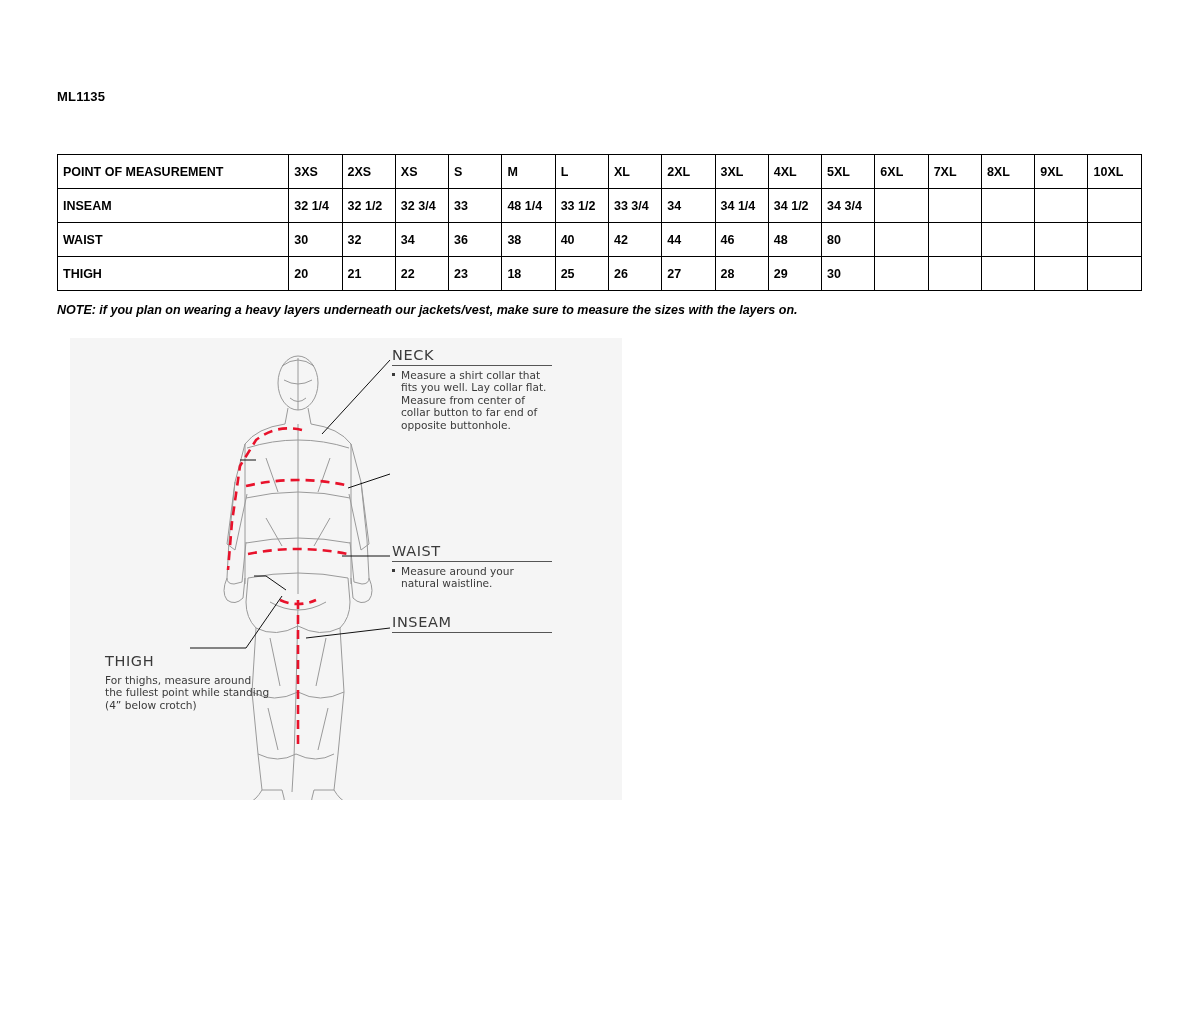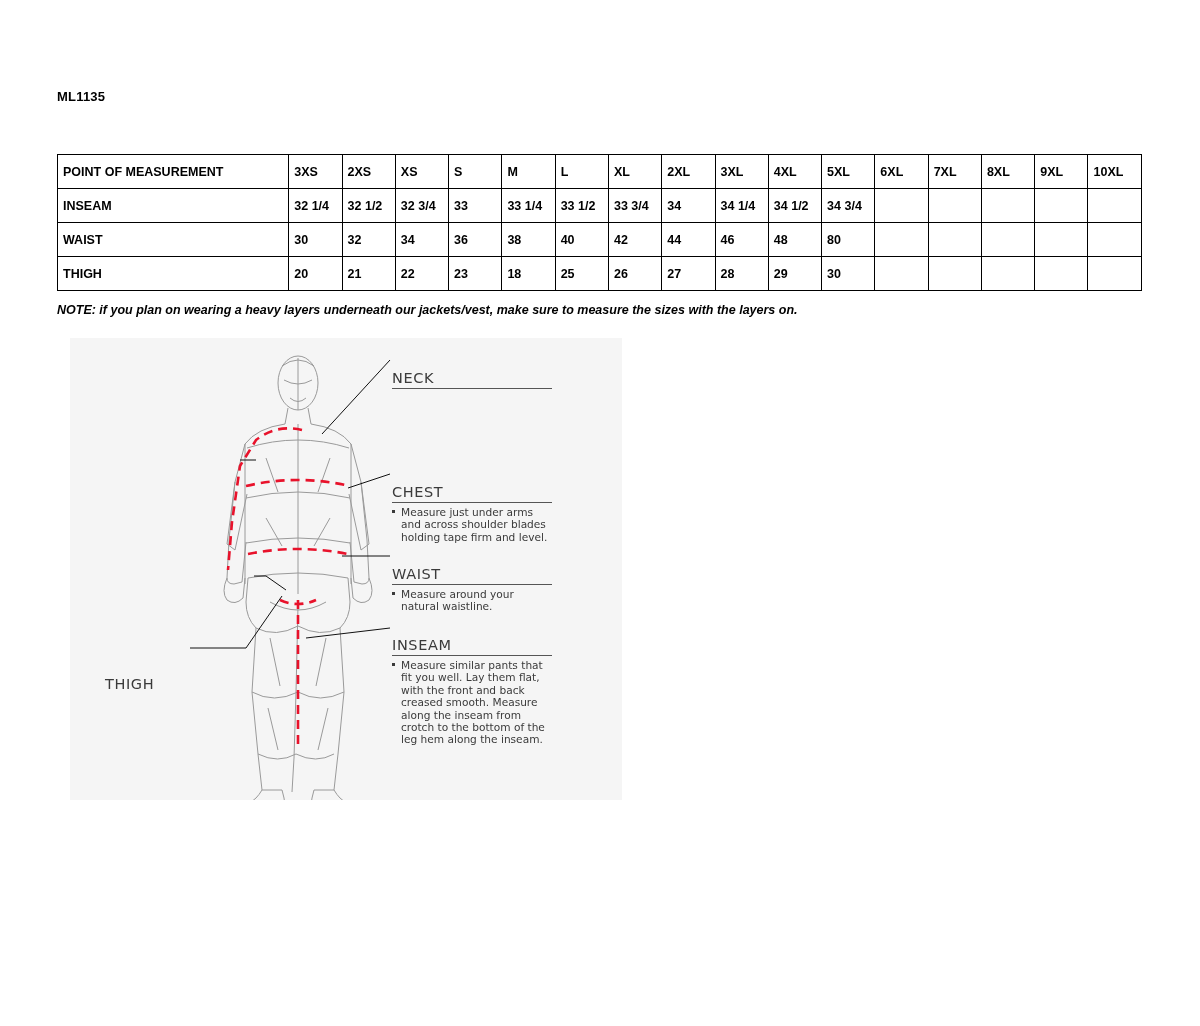--- a/index.html
+++ b/index.html
@@ -92,21 +92,20 @@
 
   .callout {
     position: absolute;
     font-family: "DejaVu Sans", sans-serif;
   }
   .callout .c-title {
     font-size: 14.5px;
     color: #3a3a3a;
     letter-spacing: 0.6px;
     margin-bottom: 2px;
-    margin-top: 23px;
   }
   .callout .c-rule {
     border-top: 1px solid #555;
     margin-bottom: 3px;
   }
   .callout .c-body {
     font-size: 10.6px;
     line-height: 12.4px;
     color: #3a3a3a;
     position: relative;
@@ -172,21 +171,21 @@
         <th class="size-head">10XL</th>
       </tr>
     </thead>
     <tbody>
       <tr>
         <td class="pom-cell">INSEAM</td>
         <td class="size-cell">32 1/4</td>
         <td class="size-cell">32 1/2</td>
         <td class="size-cell">32 3/4</td>
         <td class="size-cell">33</td>
-        <td class="size-cell">33 1/4</td>
+        <td class="size-cell">48 1/4</td>
         <td class="size-cell">33 1/2</td>
         <td class="size-cell">33 3/4</td>
         <td class="size-cell">34</td>
         <td class="size-cell">34 1/4</td>
         <td class="size-cell">34 1/2</td>
         <td class="size-cell">34 3/4</td>
         <td class="size-cell"></td>
         <td class="size-cell"></td>
         <td class="size-cell"></td>
         <td class="size-cell"></td>
@@ -299,43 +298,39 @@
           <path d="M236 300 L320 290"></path>
           <path d="M170 122 L186 122"></path>
           <path d="M184 238 L196 238 L216 252"></path>
           <path d="M120 310 L176 310 L212 258"></path>
         </g>
       </svg>
 
       <div class="callout" id="cal-neck">
         <div class="c-title">NECK</div>
         <div class="c-rule"></div>
+        <div class="c-body">Measure a shirt collar that fits you well. Lay collar flat. Measure from center of collar button to far end of opposite buttonhole.</div>
       </div>
 
-      <div class="callout" id="cal-chest">
-        <div class="c-title">CHEST</div>
-        <div class="c-rule"></div>
-        <div class="c-body">Measure just under arms and across shoulder blades holding tape firm and level.</div>
-      </div>
 
       <div class="callout" id="cal-waist">
         <div class="c-title">WAIST</div>
         <div class="c-rule"></div>
         <div class="c-body">Measure around your natural waistline.</div>
       </div>
 
       <div class="callout" id="cal-inseam">
         <div class="c-title">INSEAM</div>
         <div class="c-rule"></div>
-        <div class="c-body">Measure similar pants that fit you well. Lay them flat, with the front and back creased smooth. Measure along the inseam from crotch to the bottom of the leg hem along the inseam.</div>
       </div>
 
 
 
       <div class="callout nobullet" id="cal-thigh">
         <div class="c-title">THIGH</div>
 
+        <div class="c-body">For thighs, measure around the fullest point while standing (4” below crotch)</div>
       </div>
 
     </div>
   </div>
 
 </div>
 
 </body></html>

